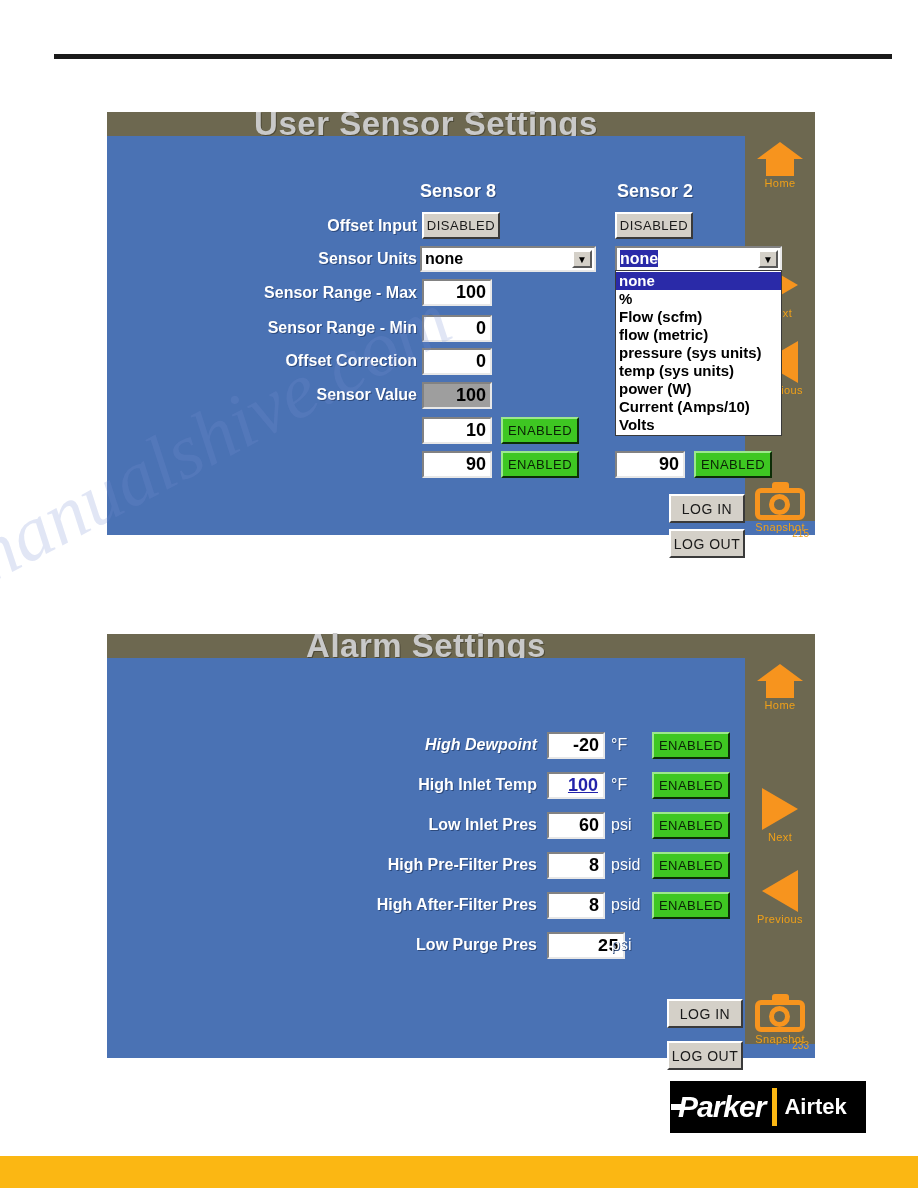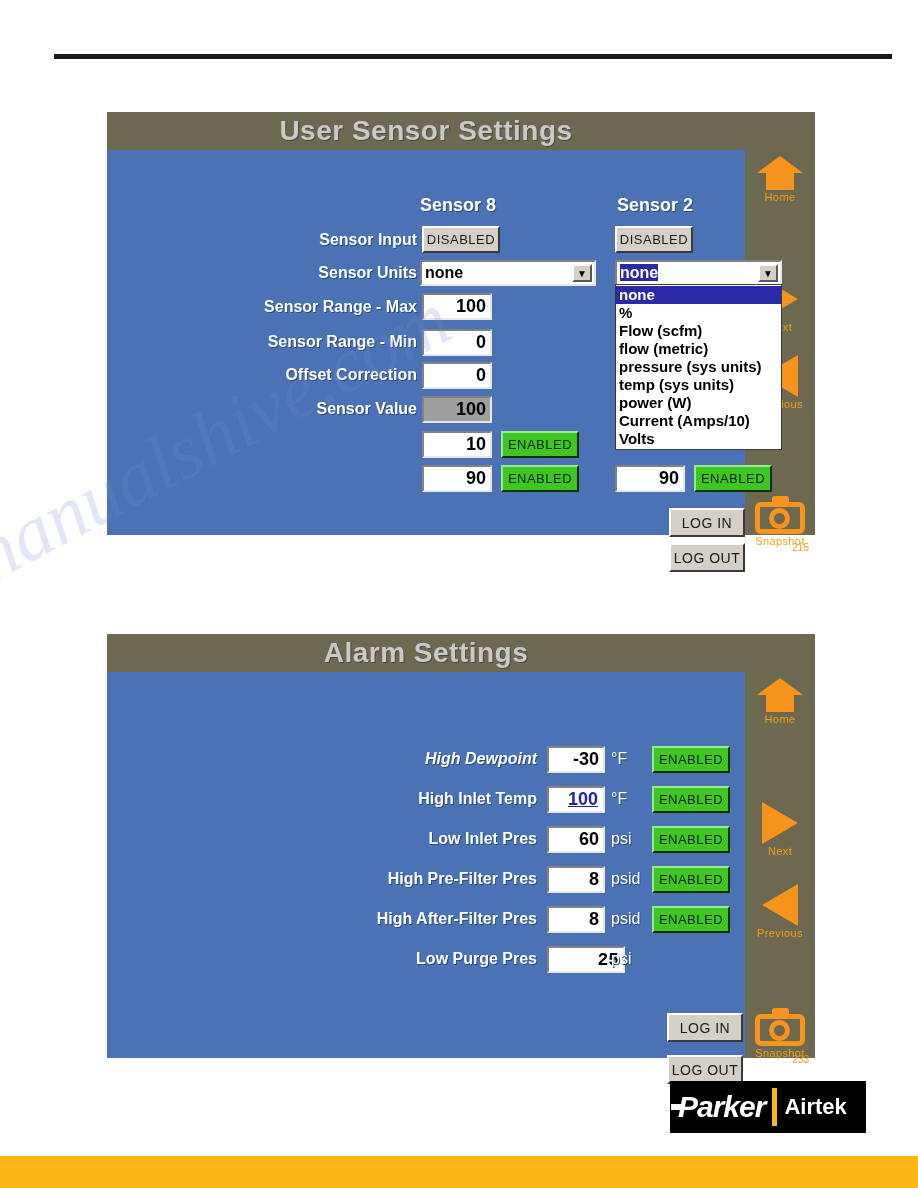--- a/index.html
+++ b/index.html
@@ -35,24 +35,24 @@
 
   
   .hmi {
     position: absolute;
     left: 107px;
     width: 708px;
     background: #4a72b4;
     box-sizing: border-box;
   }
   .hmi-title {
-    height: 38px;
+    height: 24px;
     background: #6d6850;
     color: #c9c9c9;
-    font-size: 28px;
+    font-size: 33px;
     font-weight: bold;
     letter-spacing: 0.5px;
     display: flex;
     align-items: center;
     justify-content: center;
     text-shadow: 1px 1px 0 #4e4a38;
     box-sizing: border-box;
     padding-right: 70px;
   }
   .hmi-body {
@@ -398,21 +398,21 @@
             <span class="cam-lens"></span>
         </span>
         <span class="nav-label">Snapshot</span>
       </div>
       <div class="page-num" style="top:392px;">215</div>
     </div>
 
     <div class="col-head" style="left:313px; top:45px;">Sensor 8</div>
     <div class="col-head" style="left:510px; top:45px;">Sensor 2</div>
 
-    <div class="fld-label" style="left:60px; top:81px; width:250px;">Sensor Input</div>
+    <div class="fld-label" style="left:60px; top:81px; width:250px;">Offset Input</div>
     <div class="greybtn" style="left:315px; top:76px; width:78px; height:27px;">DISABLED</div>
     <div class="greybtn" style="left:508px; top:76px; width:78px; height:27px;">DISABLED</div>
 
     <div class="fld-label" style="left:60px; top:114px; width:250px;">Sensor Units</div>
     <div class="combo" style="left:313px; top:110px; width:176px; height:26px;">
       <span class="combo-text">none</span>
       <span class="combo-arrow">▼</span>
     </div>
     <div class="combo" style="left:508px; top:110px; width:167px; height:26px;">
       <span class="combo-text hl"><span>none</span></span>
@@ -484,21 +484,21 @@
             <span class="cam-body"></span>
             <span class="cam-lens"></span>
         </span>
         <span class="nav-label">Snapshot</span>
       </div>
       <div class="page-num" style="top:382px;">233</div>
     </div>
 
     <div id="alarm-rows">
         <div class="fld-label" style="left: 110px; top: 78px; width: 320px; font-style: italic;">High Dewpoint</div>
-        <div class="numbox" style="left: 440px; top: 74px; width: 58px; height: 27px;">-30</div>
+        <div class="numbox" style="left: 440px; top: 74px; width: 58px; height: 27px;">-20</div>
         <div class="unit-label" style="left: 504px; top: 78px;">°F</div>
         <div class="greenbtn" style="left: 545px; top: 74px; width: 78px; height: 27px;">ENABLED</div>
         <div class="fld-label" style="left: 110px; top: 118px; width: 320px;">High Inlet Temp</div>
         <div class="numbox selected" style="left: 440px; top: 114px; width: 58px; height: 27px;">
           <span>100</span>
         </div>
         <div class="unit-label" style="left: 504px; top: 118px;">°F</div>
         <div class="greenbtn" style="left: 545px; top: 114px; width: 78px; height: 27px;">ENABLED</div>
         <div class="fld-label" style="left: 110px; top: 158px; width: 320px;">Low Inlet Pres</div>
         <div class="numbox" style="left: 440px; top: 154px; width: 58px; height: 27px;">60</div>

